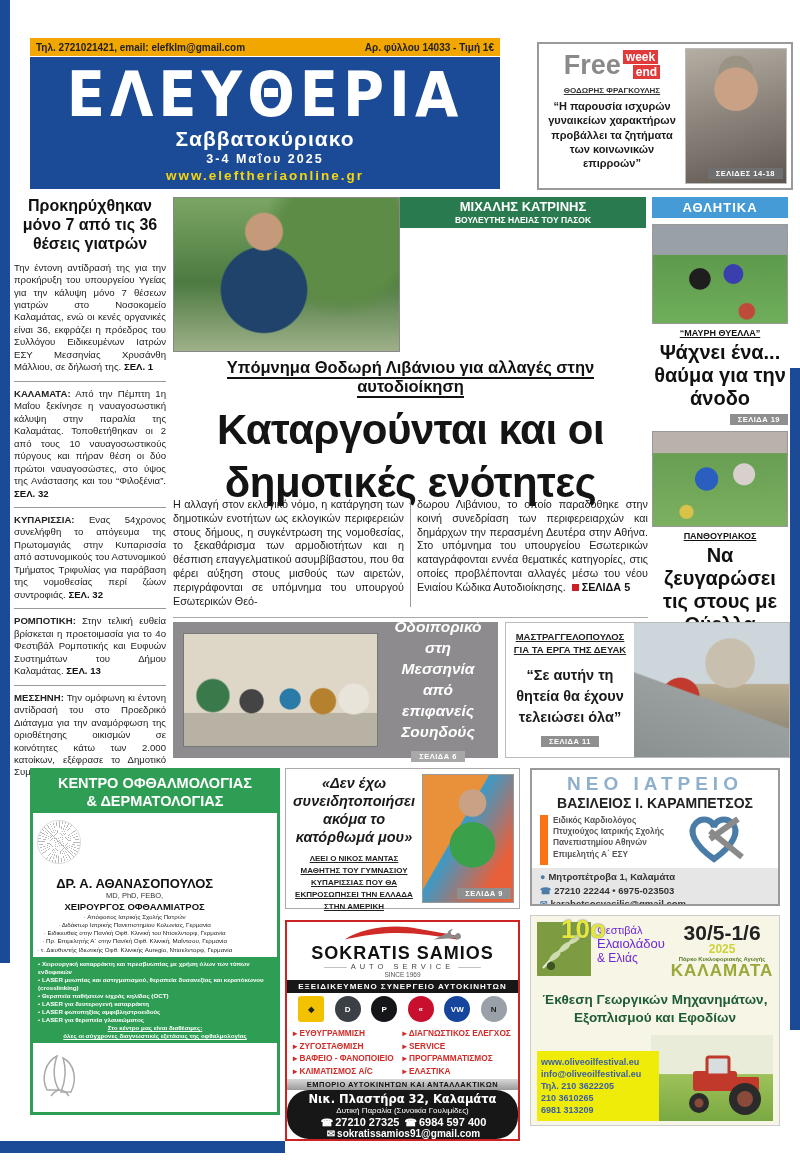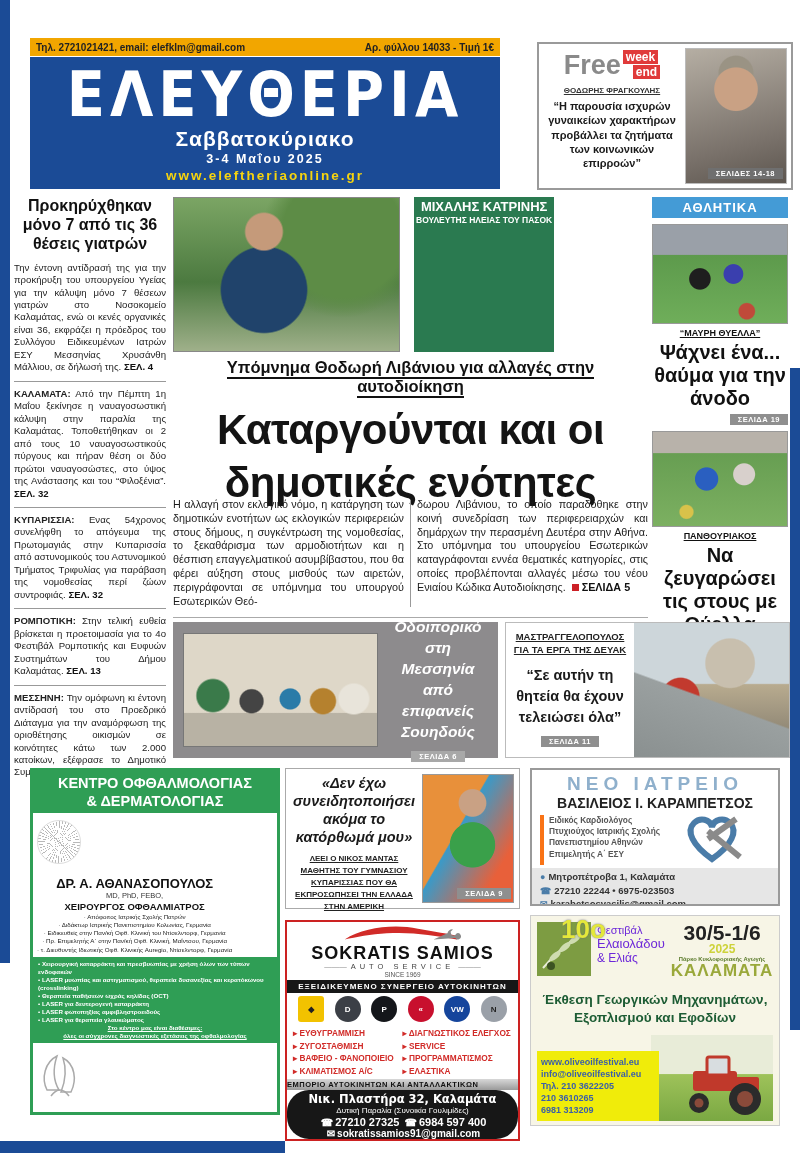--- a/index.html
+++ b/index.html
@@ -51,21 +51,21 @@
   .brief b.tag { font-weight:bold; }
 
   
   .kat-photo { position:absolute; left:173px; top:197px; width:227px; height:155px;
     background:
       radial-gradient(circle at 40% 22%, #c59a7a 0 10%, rgba(0,0,0,0) 11%),
       radial-gradient(circle at 40% 60%, #20436b 0 26%, rgba(0,0,0,0) 27%),
       radial-gradient(circle at 43% 52%, #2e7d4f 0 6%, rgba(0,0,0,0) 7%),
       radial-gradient(circle at 75% 25%, #5d8c46 0 30%, rgba(0,0,0,0) 40%),
       linear-gradient(180deg, #7ba564 0%, #4c7a40 55%, #9fb08a 100%); border:1px solid #888; }
-  .kat-panel { position:absolute; left:414px; top:197px; width:246px; height:155px; display:flex; flex-direction:row; }
+  .kat-panel { position:absolute; left:400px; top:197px; width:246px; height:155px; display:flex; flex-direction:column; }
   .kat-head { background:#2a7a50; color:#fff; text-align:center; padding:3px 2px; }
   .kat-name { font-size:13px; font-weight:bold; line-height:1.15; }
   .kat-role { font-size:8.5px; font-weight:bold; line-height:1.2; }
   .kat-quote-box { flex:1; background:#ddd5c3; text-align:center; padding-top:16px; position:relative; }
   .kat-quote { font-style:italic; font-weight:bold; font-size:18px; color:#222; line-height:1.45; }
   .kat-badge { position:absolute; bottom:4px; left:50%; transform:translateX(-50%); width:110px; text-align:center; }
 
   
   .sports { position:absolute; left:652px; top:197px; width:136px; }
   .sp-head { background:#449bd6; color:#fff; font-weight:bold; font-size:13px; text-align:center; letter-spacing:1px; padding:3px 0; }
@@ -165,35 +165,35 @@
   .b-renault { border-radius:3px; background:#f2c200; color:#222; }
   .b-dacia { background:#3b3f46; }
   .b-peugeot { background:#14161a; }
   .b-citroen { background:#c8102e; }
   .b-vw { background:#15459c; }
   .b-nissan { background:#9aa0a8; color:#222; }
   .sm-services { display:flex; padding:2px 6px; }
   .sm-services ul { list-style:none; flex:1; }
   .sm-services li { font-size:8.3px; font-weight:bold; color:#d12b28; line-height:1.5; }
   .sm-services li:before { content:"▸ "; }
-  .sm-trade { background:linear-gradient(180deg,#d8d8d8,#9a9a9a); color:#111; font-size:7.5px; font-weight:bold; text-align:left; padding:1px 0; letter-spacing:.5px; }
+  .sm-trade { background:linear-gradient(180deg,#d8d8d8,#9a9a9a); color:#111; font-size:7.5px; font-weight:bold; text-align:center; padding:1px 0; letter-spacing:.5px; }
   .sm-footer { background:#171717; color:#fff; text-align:center; flex:1; padding-top:2px;border-radius:22px; }
   .sm-addr1 { font-size:11.5px; font-weight:bold; font-family:"DejaVu Sans", sans-serif; }
   .sm-addr2 { font-size:8px; }
   .sm-phones { font-size:11px; font-weight:bold; margin-top:1px; }
   .sm-phones .ic, .sm-email .ic { font-size:10px; margin:0 2px; }
   .sm-email { font-size:10px; font-weight:bold; }
 
   
   .ad-kar { position:absolute; left:530px; top:768px; width:250px; height:138px; border:2px solid #9a9a9a;
     background:#fff; overflow:hidden; }
   .kr-head { text-align:center; font-size:19px; font-weight:bold; color:#8fb0cc; letter-spacing:5px; margin-top:3px; }
   .kr-name { text-align:center; font-size:14px; font-weight:800; color:#222; }
   .kr-mid { display:flex; padding:2px 8px 0; }
-  .kr-creds { border-left:4px solid #f97316; padding-left:5px; margin-top:2px; }
+  .kr-creds { border-left:8px solid #f97316; padding-left:5px; margin-top:2px; }
   .kr-creds div { font-size:8.3px; font-weight:bold; color:#555; line-height:1.35; }
   .kr-heart { flex:1; display:flex; justify-content:center; align-items:center; }
   .kr-contact { background:#e6e6e6; margin-top:3px; padding:2px 8px; }
   .kr-contact div { font-size:9.5px; font-weight:bold; color:#333; line-height:1.4; }
   .kr-contact .ic { color:#4a7ca8; margin-right:3px; font-size:9px; }
 
   
   .ad-olive { position:absolute; left:530px; top:915px; width:250px; height:211px; background:#f7f5e6;
     border:1px solid #ccc; overflow:hidden; padding:6px 6px 0; }
   .ol-top { display:flex; gap:6px; }
@@ -247,21 +247,21 @@
     </div>
     <div class="fb-photo">
       <span class="badge fb-badge">ΣΕΛΙΔΕΣ 14-18</span>
     </div>
   </div>
 
   <div class="leftcol">
     <div class="lc-title">Προκηρύχθηκαν μόνο 7 από τις 36 θέσεις γιατρών</div>
     <p class="lc-body">
       <span>Την έντονη αντίδρασή της για την προκήρυξη του υπουργείου Υγείας για την κάλυψη μόνο 7 θέσεων γιατρών στο Νοσοκομείο Καλαμάτας, ενώ οι κενές οργανικές είναι 36, εκφράζει η πρόεδρος του Συλλόγου Ειδικευμένων Ιατρών ΕΣΥ Μεσσηνίας Χρυσάνθη Μάλλιου, σε δήλωσή της.</span>
-      <b class="pageref">ΣΕΛ. 4</b>
+      <b class="pageref">ΣΕΛ. 1</b>
     </p>
     <div class="brief">
       <p><b class="tag">ΚΑΛΑΜΑΤΑ:</b>
       <span>Από την Πέμπτη 1η Μαΐου ξεκίνησε η ναυαγοσωστική κάλυψη στην παραλία της Καλαμάτας. Τοποθετήθηκαν οι 2 από τους 10 ναυαγοσωστικούς πύργους και πήραν θέση οι δύο πρώτοι ναυαγοσώστες, στο ύψος της Ανάστασης και του “Φιλοξένια”.</span>
       <b class="pageref">ΣΕΛ. 32</b></p>
     </div>
     <div class="brief">
       <p><b class="tag">ΚΥΠΑΡΙΣΣΙΑ:</b>
       <span>Ενας 54χρονος συνελήφθη το απόγευμα της Πρωτομαγιάς στην Κυπαρισσία από αστυνομικούς του Αστυνομικού Τμήματος Τριφυλίας για παράβαση της νομοθεσίας περί ζώων συντροφιάς.</span>
       <b class="pageref">ΣΕΛ. 32</b></p>

